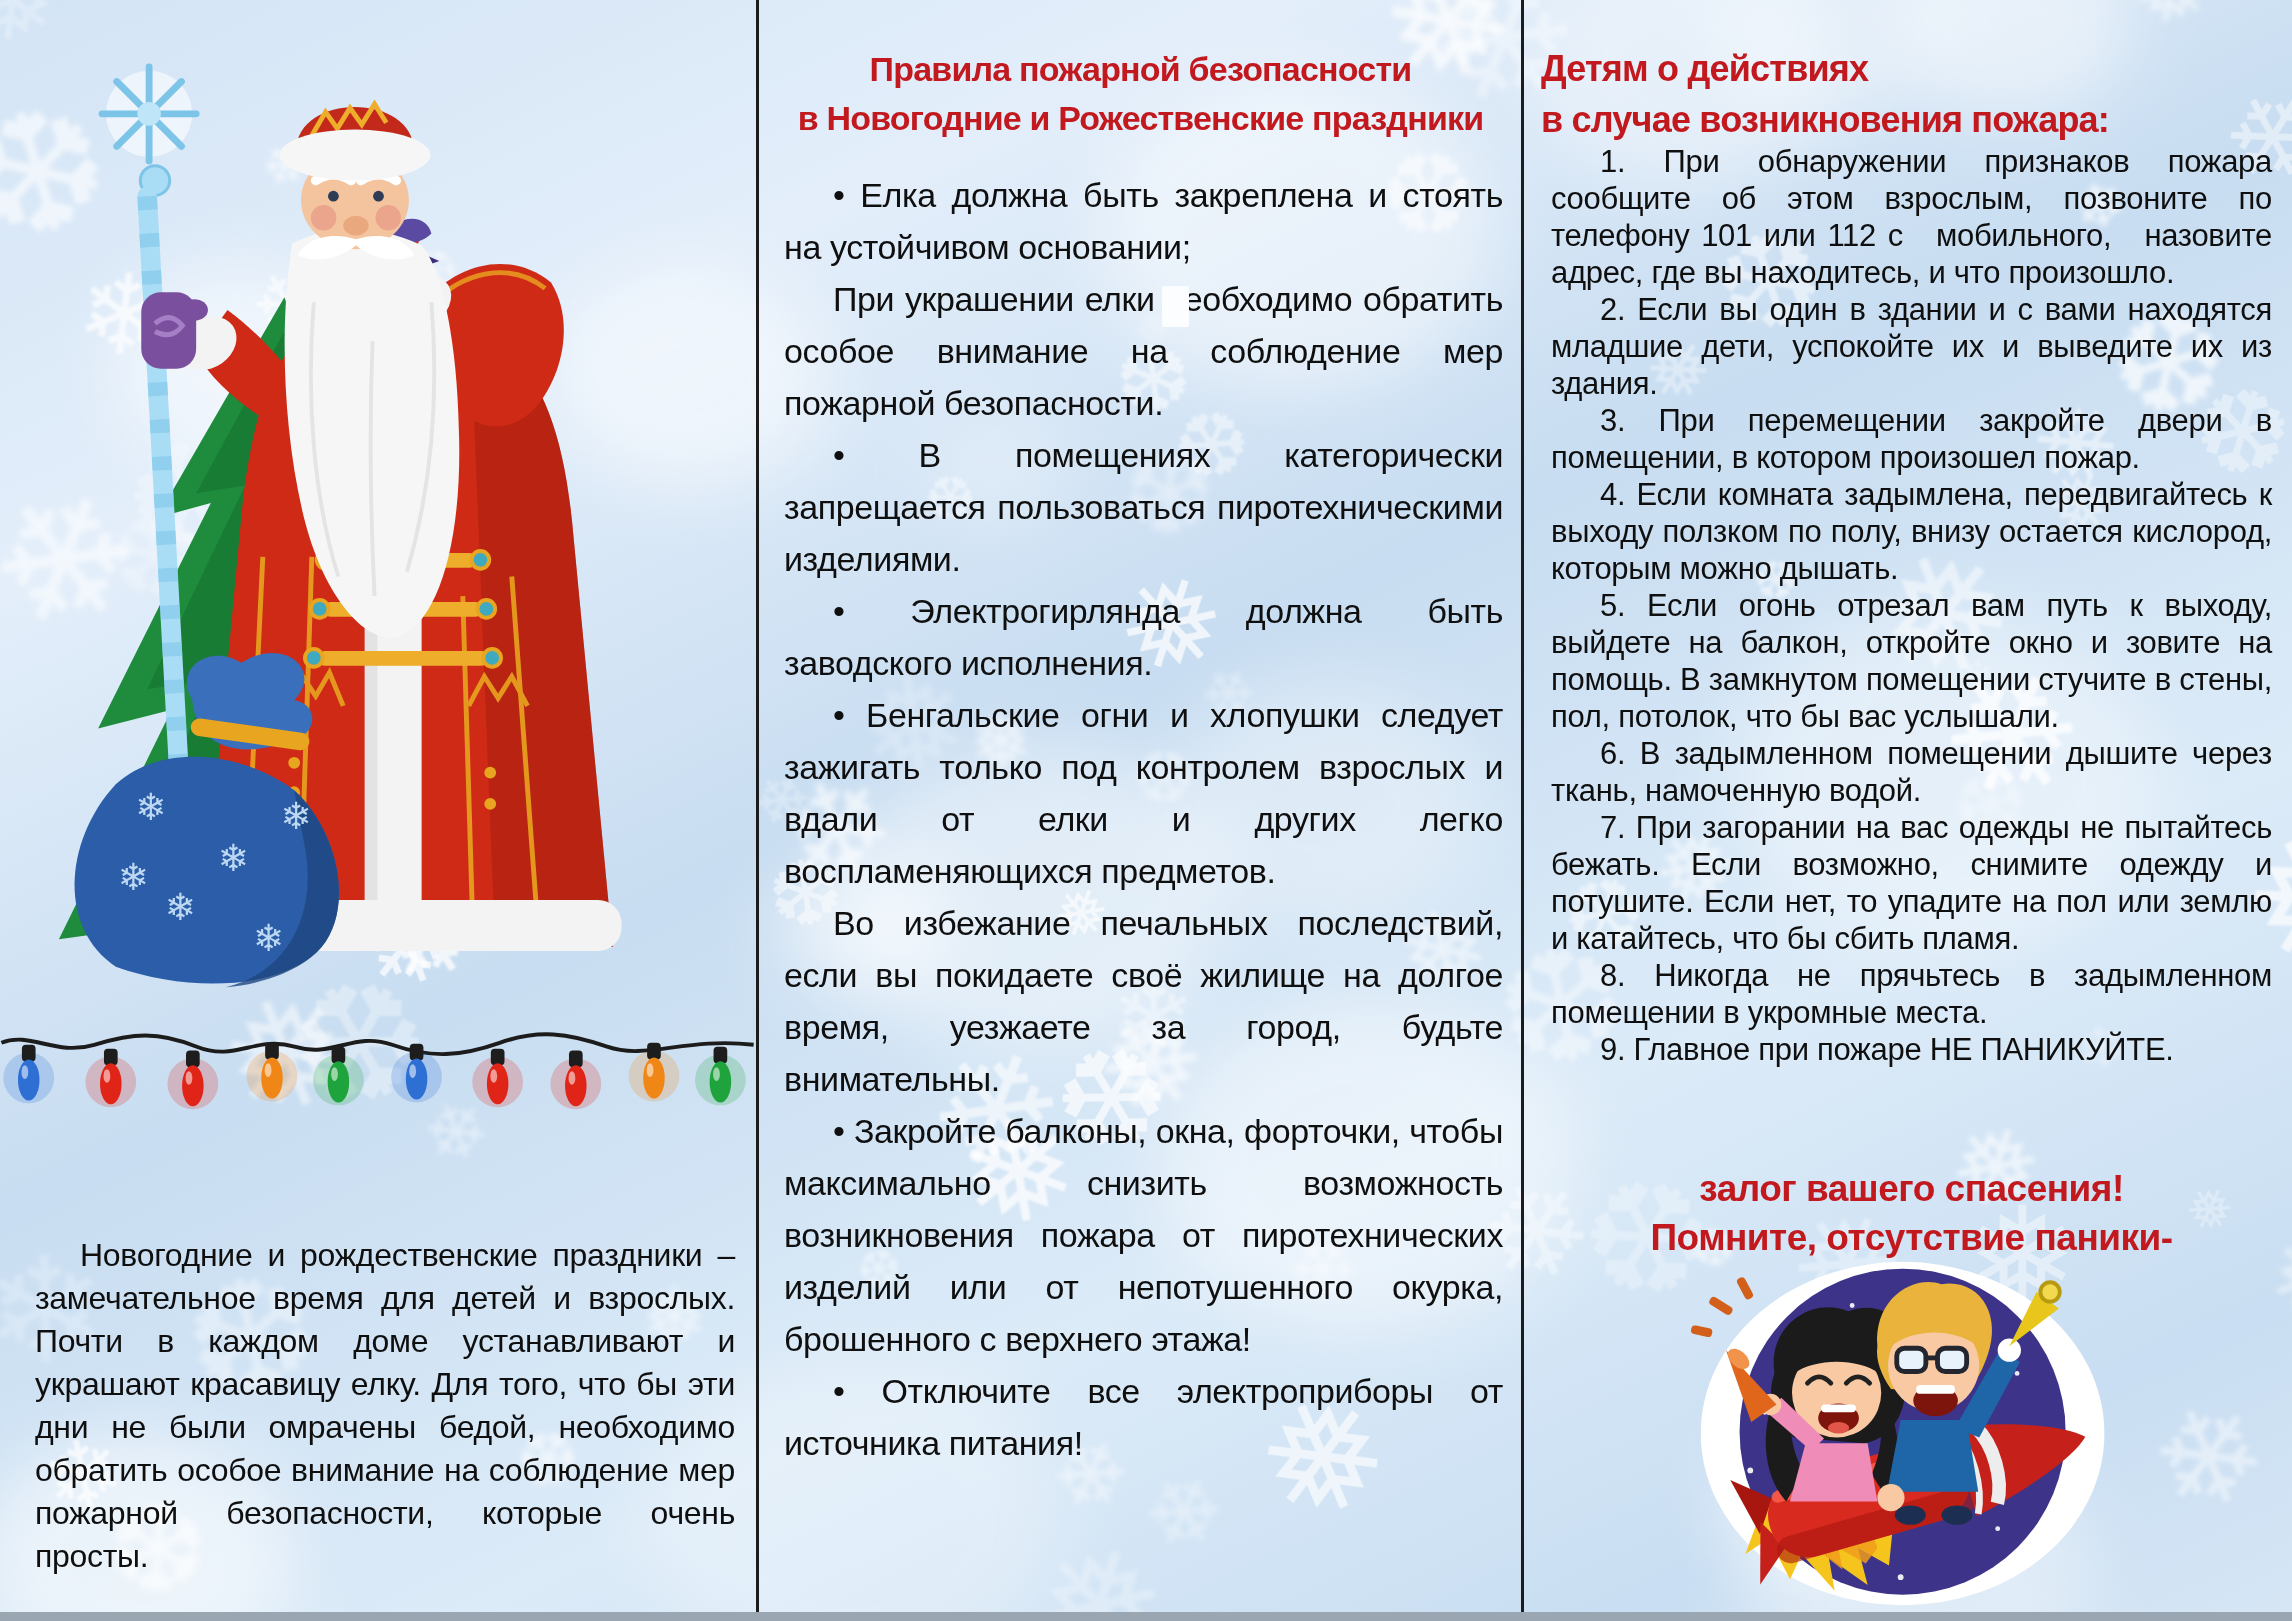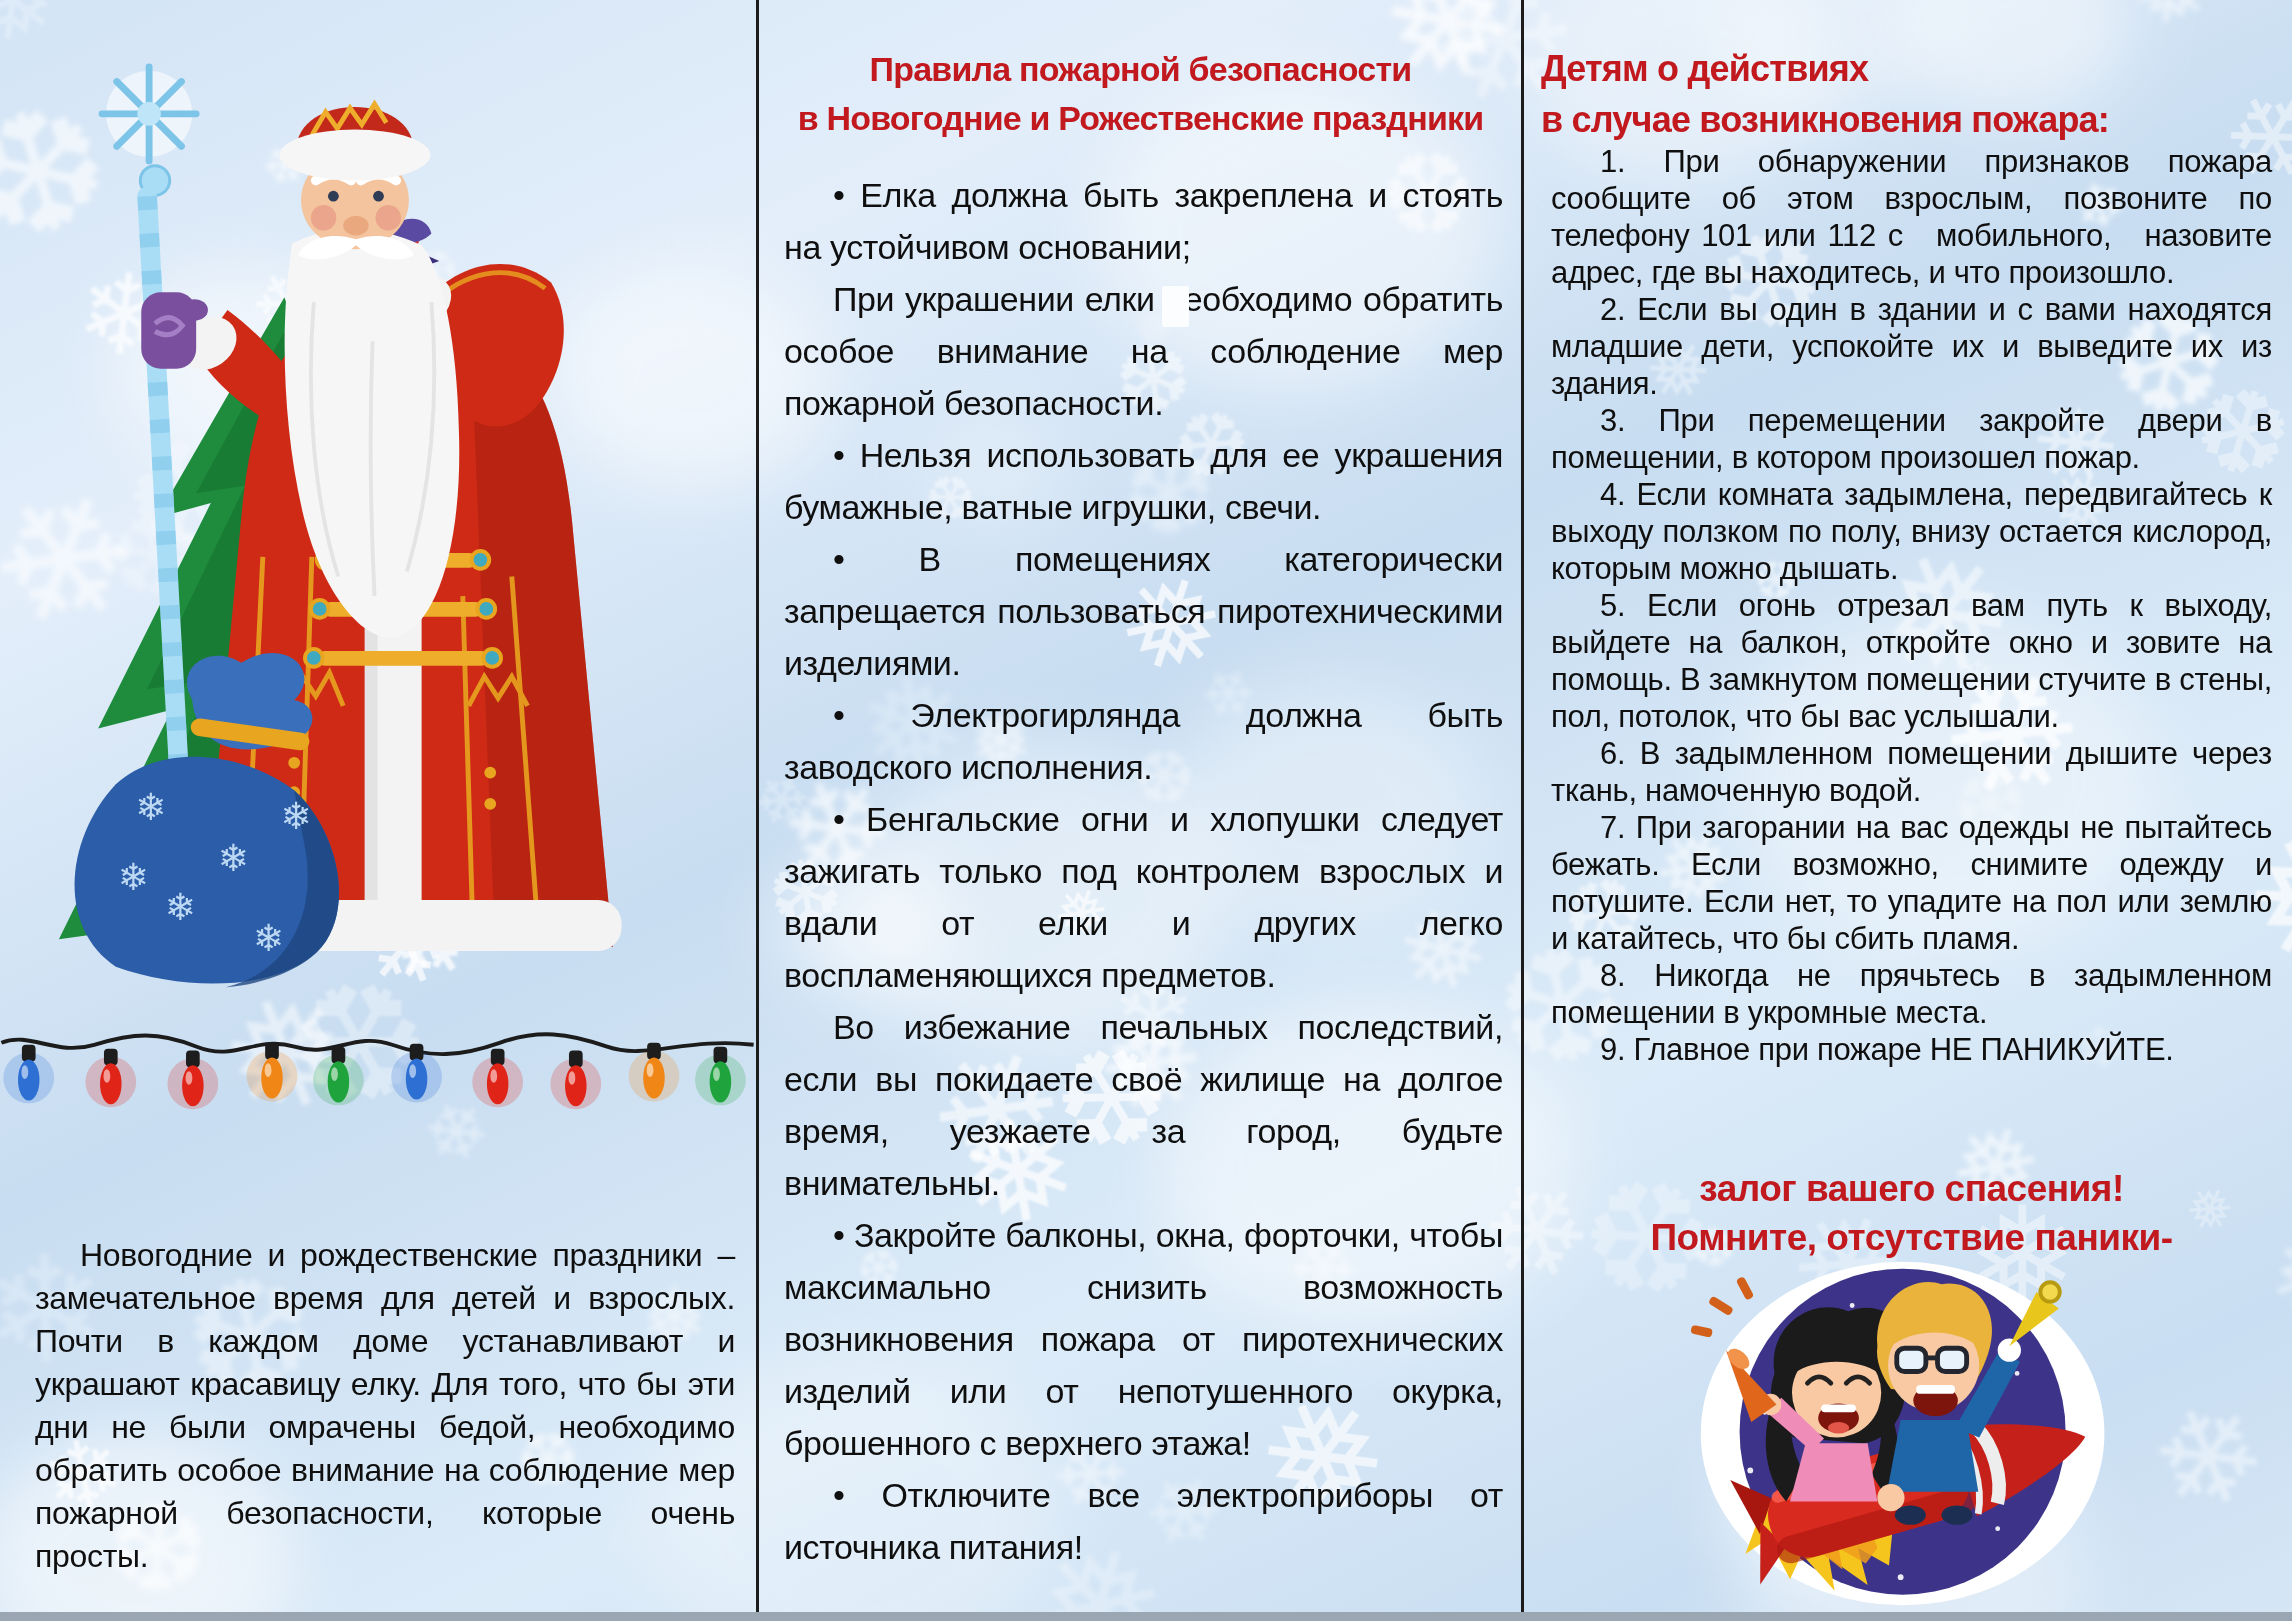--- a/index.html
+++ b/index.html
@@ -335,21 +335,20 @@
   <p class="left-par panel-content">Новогодние и рождественские праздники – замечательное время для детей и взрослых. Почти в каждом доме устанавливают и украшают красавицу елку. Для того, что бы эти дни не были омрачены бедой, необходимо обратить особое внимание на соблюдение мер пожарной безопасности, которые очень просты.</p>
 
   <div class="mid-title">
     <div>Правила пожарной безопасности</div>
     <div>в Новогодние и Рожественские праздники</div>
   </div>
 
   <div class="mid-body">
     <p>• Елка должна быть закреплена и стоять на устойчивом основании;</p>
     <p>При украшении елки необходимо обратить особое внимание на соблюдение мер пожарной безопасности.</p>
-    <p>• Нельзя использовать для ее украшения бумажные, ватные игрушки, свечи.</p>
     <p>• В помещениях категорически запрещается пользоваться пиротехническими изделиями.</p>
     <p>• Электрогирлянда должна быть заводского исполнения.</p>
     <p>• Бенгальские огни и хлопушки следует зажигать только под контролем взрослых и вдали от елки и других легко воспламеняющихся предметов.</p>
     <p>Во избежание печальных последствий, если вы покидаете своё жилище на долгое время, уезжаете за город, будьте внимательны.</p>
     <p>• Закройте балконы, окна, форточки, чтобы максимально снизить возможность возникновения пожара от пиротехнических изделий или от непотушенного окурка, брошенного с верхнего этажа!</p>
     <p>• Отключите все электроприборы от источника питания!</p>
   </div>
   <div class="erased-patch"></div>
 
   <div class="right-title">

